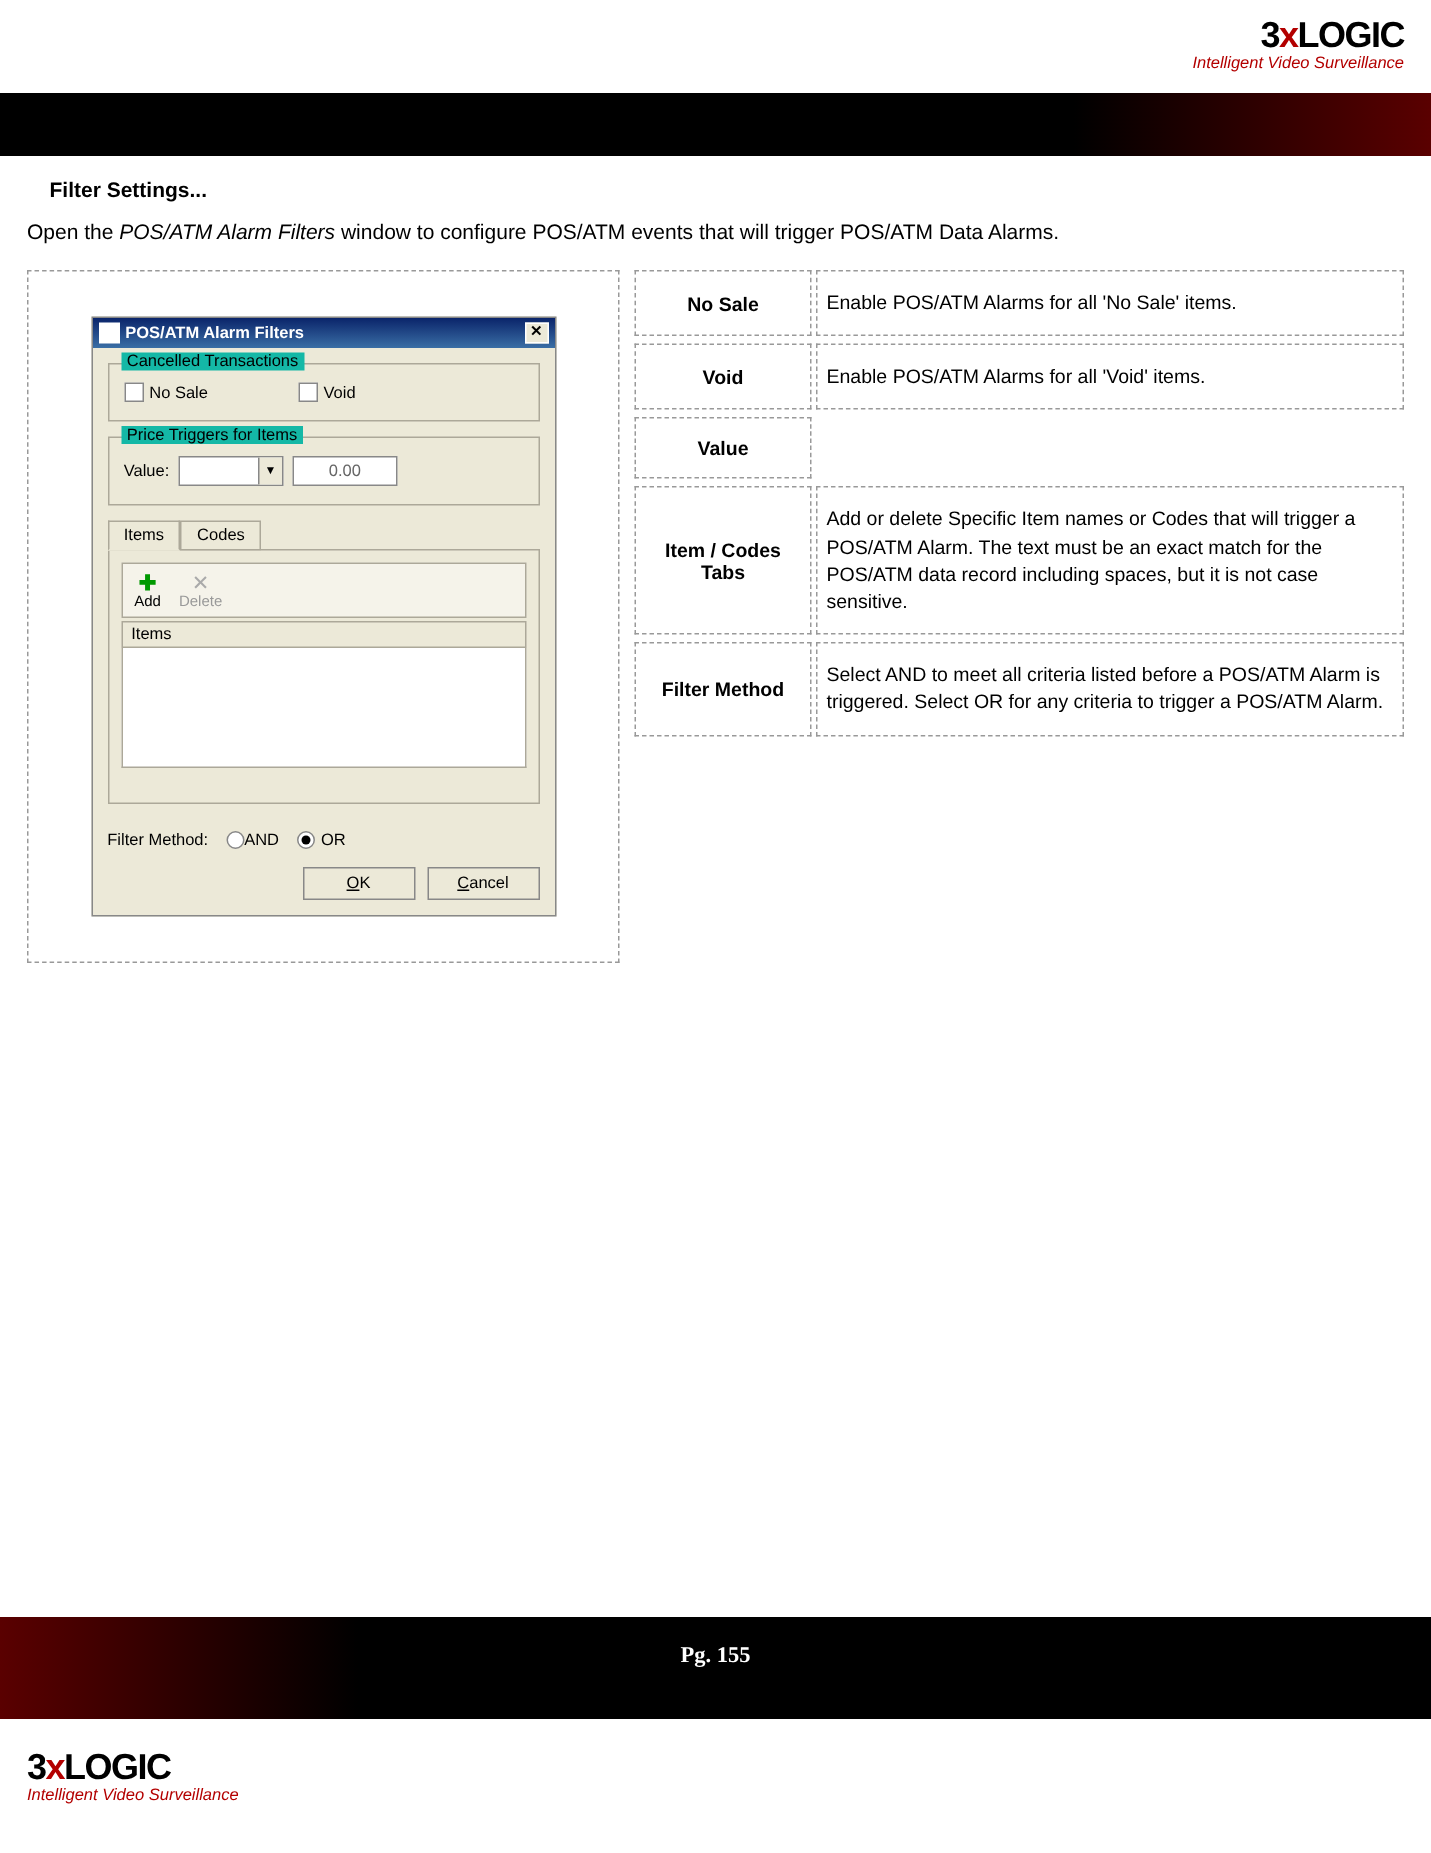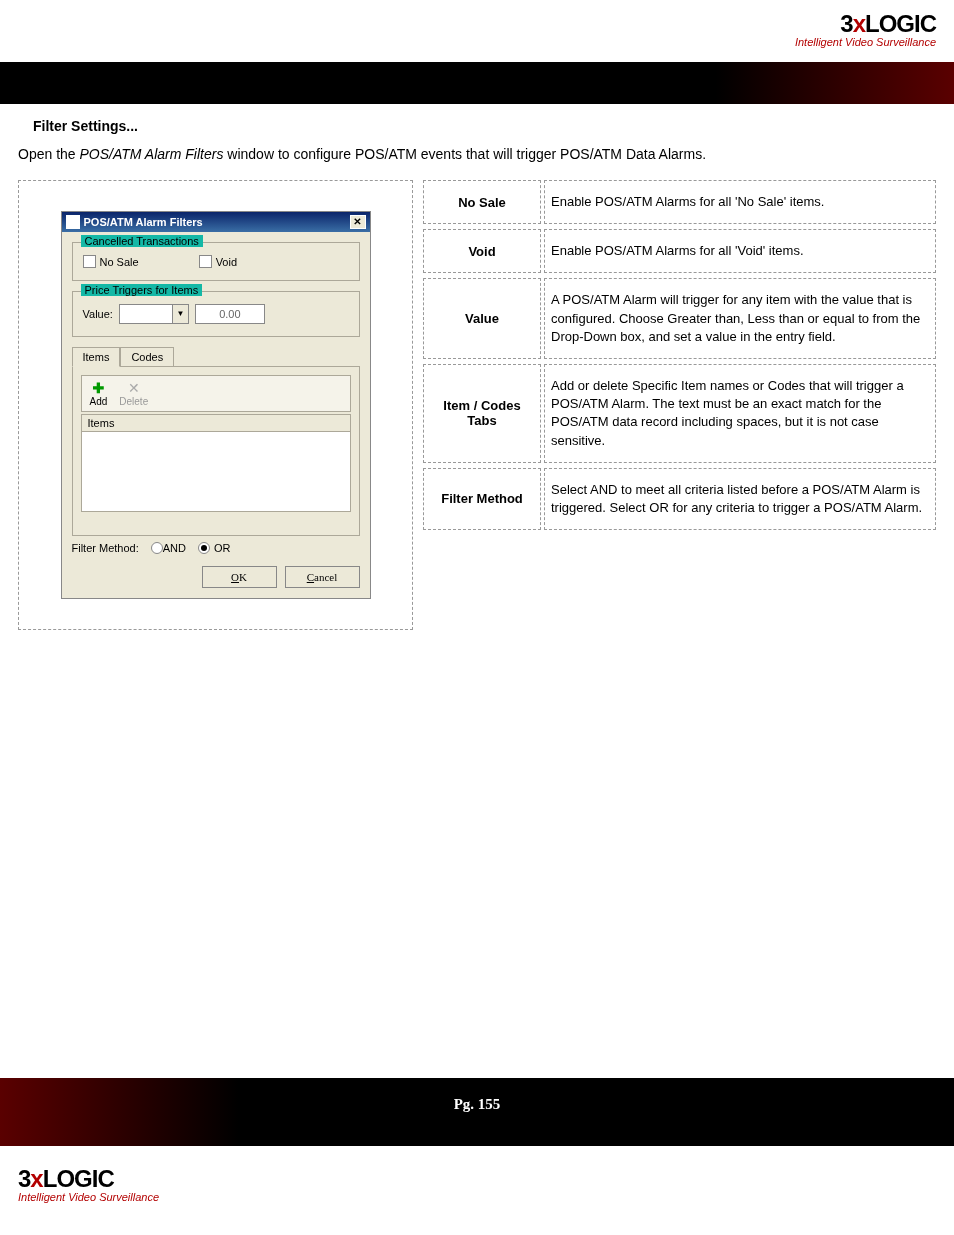--- a/index.html
+++ b/index.html
@@ -270,21 +270,21 @@
       background: #fff;
       border: 1px solid #aca899;
       border-top: none;
       height: 80px;
     }
     
     .filter-method-row {
       display: flex;
       align-items: center;
       gap: 12px;
-      margin-top: 6px;
+      margin-top: 18px;
       font-size: 11px;
     }
     .radio {
       width: 12px;
       height: 12px;
       border: 1px solid #888;
       border-radius: 50%;
       background: #fff;
       display: inline-flex;
       align-items: center;
@@ -296,21 +296,20 @@
       height: 6px;
       background: #000;
       border-radius: 50%;
     }
     
     .dialog-buttons {
       display: flex;
       justify-content: flex-end;
       gap: 8px;
       margin-top: 12px;
-      font-family: Liberation Serif, serif;
     }
     .dlg-button {
       width: 75px;
       height: 22px;
       background: #ece9d8;
       border: 1px solid #888;
       font-size: 11px;
       text-align: center;
       line-height: 20px;
       cursor: pointer;
@@ -439,21 +438,20 @@
       <div class="desc-row">
         <div class="desc-label">No Sale</div>
         <div class="desc-text">Enable POS/ATM Alarms for all 'No Sale' items.</div>
       </div>
       <div class="desc-row">
         <div class="desc-label">Void</div>
         <div class="desc-text">Enable POS/ATM Alarms for all 'Void' items.</div>
       </div>
       <div class="desc-row">
         <div class="desc-label">Value</div>
-        <div class="desc-text">A POS/ATM Alarm will trigger for any item with the value that is configured.  Choose Greater than, Less than or equal to from the Drop-Down box, and set a value in the entry field.</div>
       </div>
       <div class="desc-row">
         <div class="desc-label">Item / Codes Tabs</div>
         <div class="desc-text">Add or delete Specific Item names or Codes that will trigger a POS/ATM Alarm.  The text must be an exact match for the POS/ATM data record including spaces, but it is not case sensitive.</div>
       </div>
       <div class="desc-row">
         <div class="desc-label">Filter Method</div>
         <div class="desc-text">Select AND to meet all criteria listed before a POS/ATM Alarm is triggered.  Select OR for any criteria to trigger a POS/ATM Alarm.</div>
       </div>
     </div>

